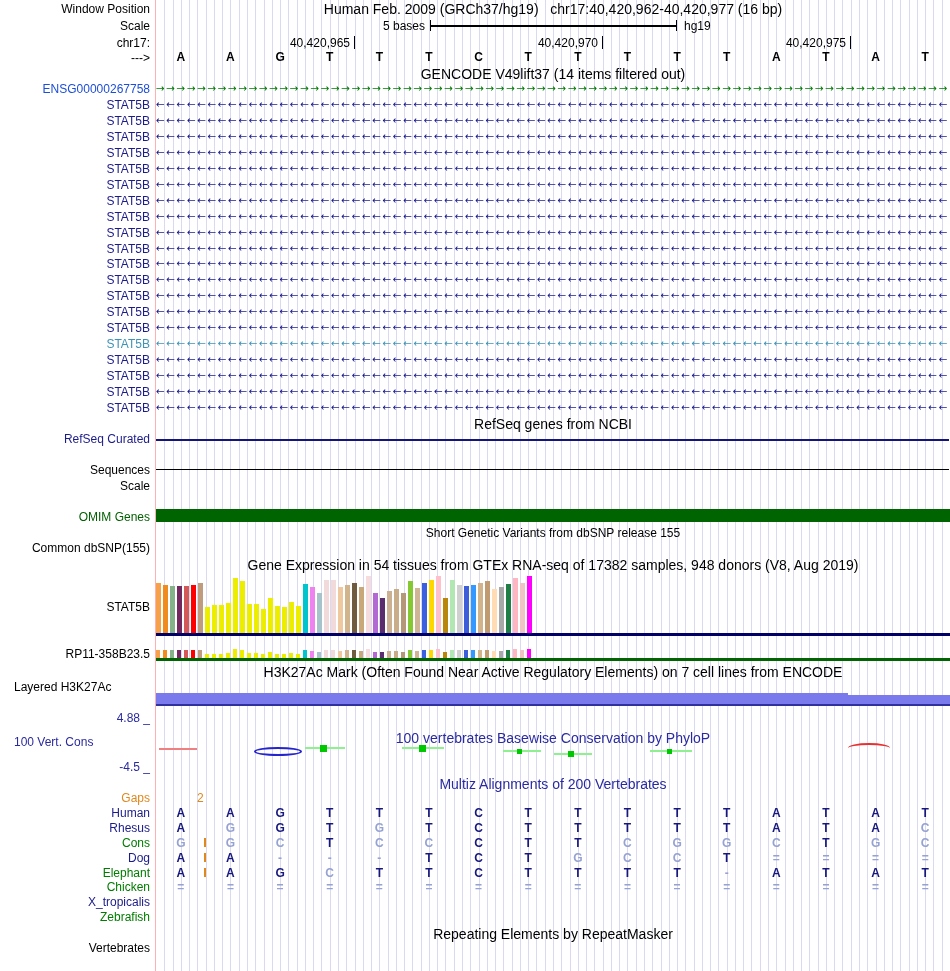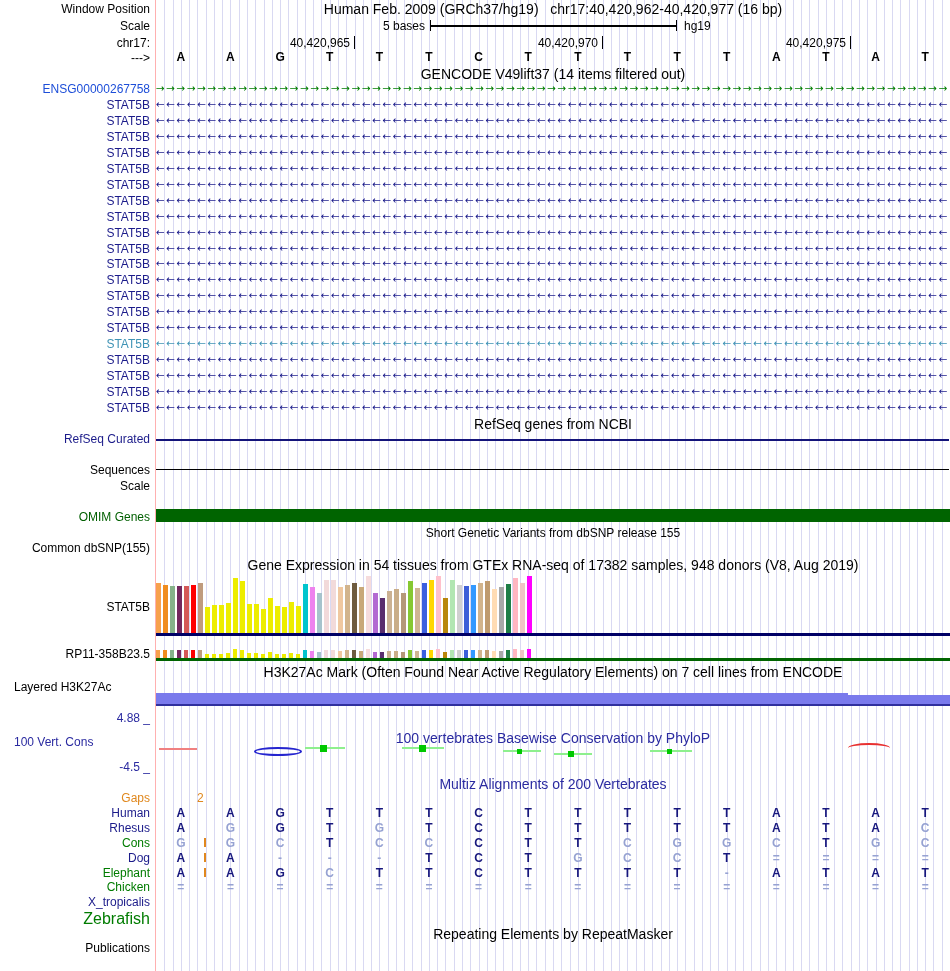--- a/index.html
+++ b/index.html
@@ -471,21 +471,21 @@
       <div style="position: absolute; top: 880.4px; left: 503.4px; width: 49.625px; text-align: center; font-size: 12px; font-weight: 700; color: rgb(150, 162, 210);">=</div>
       <div style="position: absolute; top: 880.4px; left: 553px; width: 49.625px; text-align: center; font-size: 12px; font-weight: 700; color: rgb(150, 162, 210);">=</div>
       <div style="position: absolute; top: 880.4px; left: 602.6px; width: 49.625px; text-align: center; font-size: 12px; font-weight: 700; color: rgb(150, 162, 210);">=</div>
       <div style="position: absolute; top: 880.4px; left: 652.3px; width: 49.625px; text-align: center; font-size: 12px; font-weight: 700; color: rgb(150, 162, 210);">=</div>
       <div style="position: absolute; top: 880.4px; left: 701.9px; width: 49.625px; text-align: center; font-size: 12px; font-weight: 700; color: rgb(150, 162, 210);">=</div>
       <div style="position: absolute; top: 880.4px; left: 751.5px; width: 49.625px; text-align: center; font-size: 12px; font-weight: 700; color: rgb(150, 162, 210);">=</div>
       <div style="position: absolute; top: 880.4px; left: 801.1px; width: 49.625px; text-align: center; font-size: 12px; font-weight: 700; color: rgb(150, 162, 210);">=</div>
       <div style="position: absolute; top: 880.4px; left: 850.8px; width: 49.625px; text-align: center; font-size: 12px; font-weight: 700; color: rgb(150, 162, 210);">=</div>
       <div style="position: absolute; top: 880.4px; left: 900.4px; width: 49.625px; text-align: center; font-size: 12px; font-weight: 700; color: rgb(150, 162, 210);">=</div>
       <div style="position: absolute; top: 895.3px; right: 800px; text-align: right; font-size: 12px; white-space: nowrap; color: rgb(27, 27, 138);">X_tropicalis</div>
-      <div style="position: absolute; top: 910.2px; right: 800px; text-align: right; font-size: 16px; white-space: nowrap; color: rgb(0, 124, 0);">Zebrafish</div>
+      <div style="position: absolute; top: 910.2px; right: 800px; text-align: right; font-size: 12px; white-space: nowrap; color: rgb(0, 124, 0);">Zebrafish</div>
       <div style="position: absolute; top: 837.7px; left: 204px; width: 2px; height: 9px; background: rgb(224, 136, 30);"></div>
       <div style="position: absolute; top: 852.6px; left: 204px; width: 2px; height: 9px; background: rgb(224, 136, 30);"></div>
       <div style="position: absolute; top: 867.5px; left: 204px; width: 2px; height: 9px; background: rgb(224, 136, 30);"></div>
     </div>
 
   <div class="title" style="top:927px;">Repeating Elements by RepeatMasker</div>
-  <div class="llabel" style="top:941px;">Publications</div>
+  <div class="llabel" style="top:941px;">Vertebrates</div>
 </div>
 
 </body></html>

